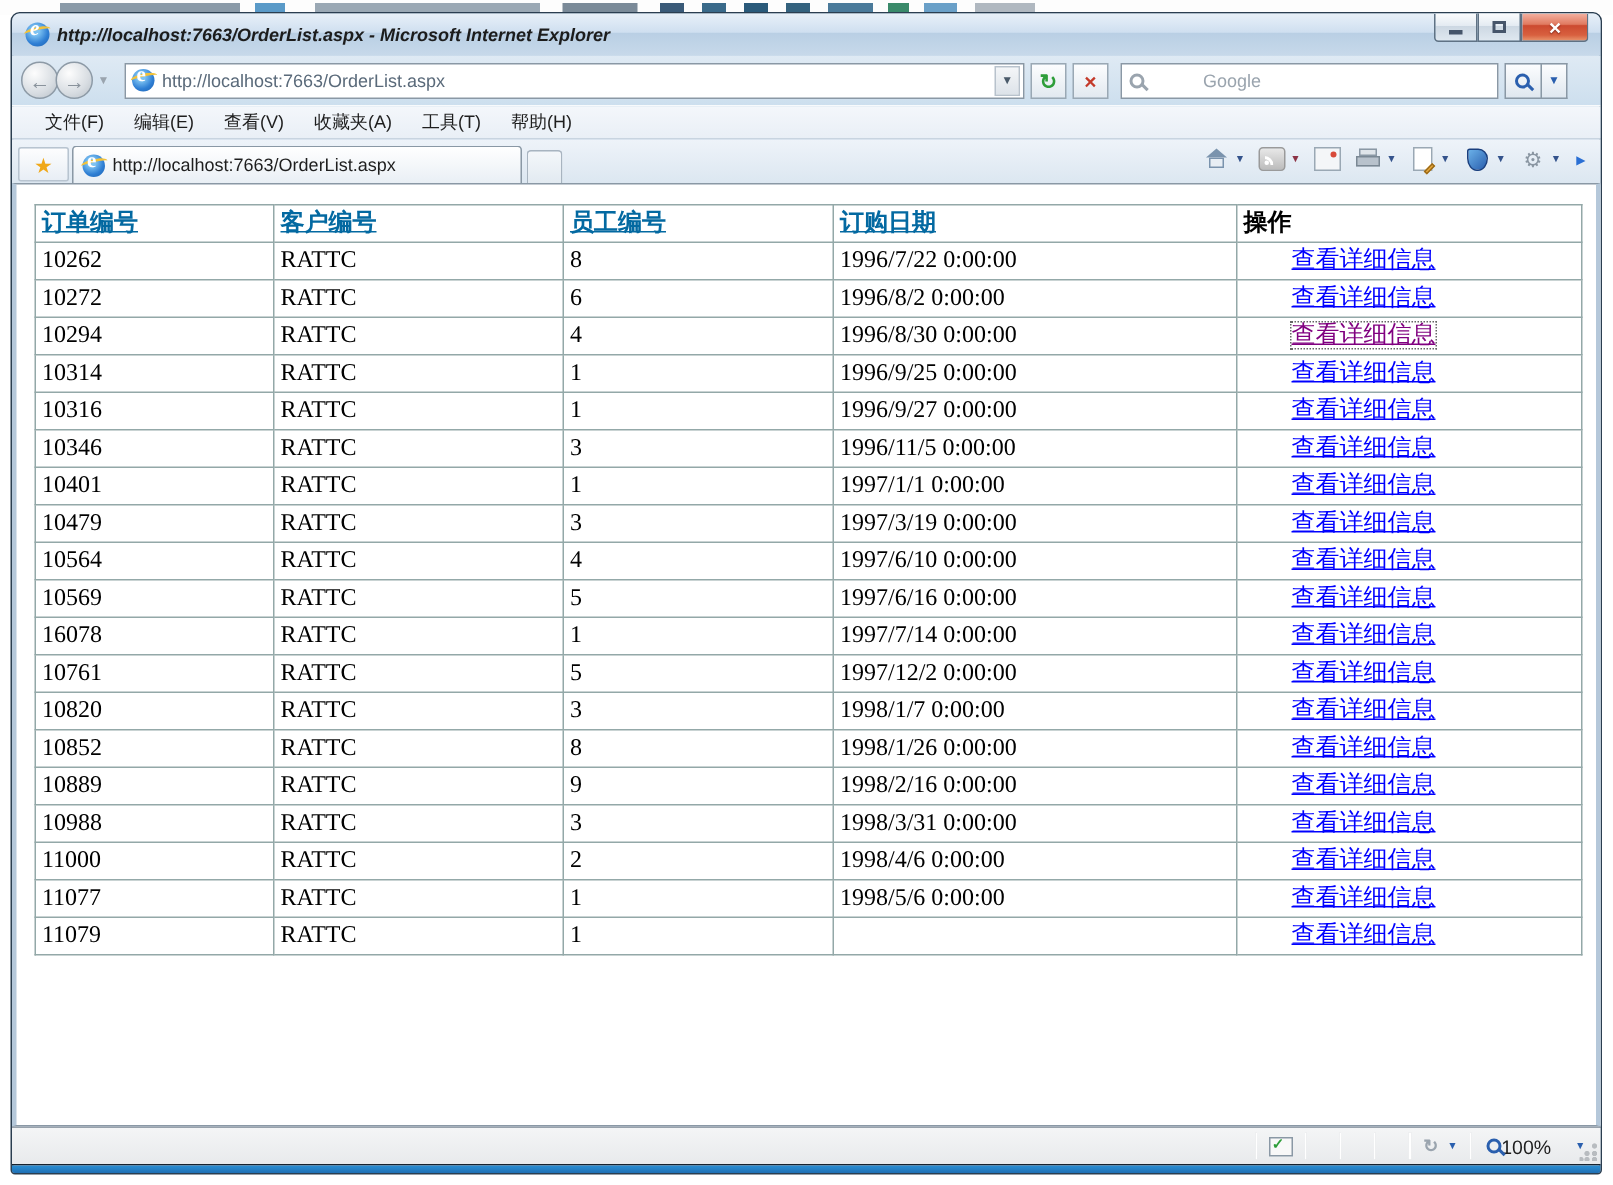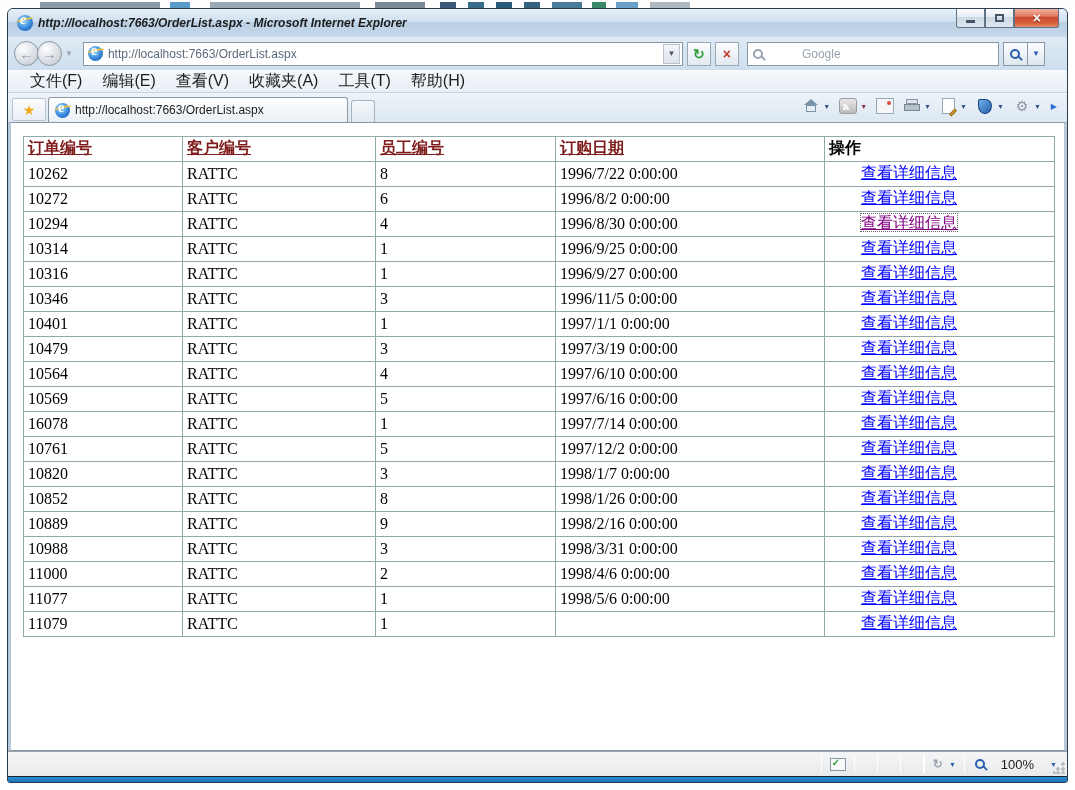--- a/index.html
+++ b/index.html
@@ -63,21 +63,21 @@
                background:linear-gradient(#fcfdfe,#dfe7ef); display:flex; align-items:center; justify-content:center; }
   .mag.blue { border-color:#2a5fae; }
   .mag.blue::after { background:#2a5fae; }
   .search-drop { width:17px; height:24px; border:1px solid #8a98a5; border-left:none;
                  background:linear-gradient(#fcfdfe,#dfe7ef); display:flex; align-items:center; justify-content:center;
                  font-size:8px; color:#2a5fae; }
 
   
   .menubar { height:23px; background:linear-gradient(#f4f7fb,#e9eff6); border-top:1px solid #f8fafc;
              border-bottom:1px solid #c8d4e0; display:flex; align-items:center; padding-left:12px; }
-  .menu-item { font-size:16px; color:#1e1e1e; padding:3px 10px; }
+  .menu-item { font-size:12px; color:#1e1e1e; padding:3px 10px; }
 
   
   .tabrow { height:29px; background:linear-gradient(#eef3f9,#dce7f1); display:flex; align-items:flex-end; position:relative; }
   .fav-btn { width:34px; height:23px; margin:0 2px 1px 4px; border:1px solid #b8c4d0; border-radius:2px;
              background:linear-gradient(#fdfdfe,#e8eef5); display:flex; align-items:center; justify-content:center;
              color:#f0a818; font-size:14px; }
   .tab { width:300px; height:25px; margin-bottom:0; border:1px solid #8a98a5; border-bottom:none;
          border-radius:3px 3px 0 0; background:linear-gradient(#ffffff,#e9eff5);
          display:flex; align-items:center; padding:0 6px; }
   .tab .ie-logo { width:15px; height:15px; margin-right:5px; }
@@ -111,40 +111,40 @@
   .ic-gear { font-size:14px; color:#8a96a2; line-height:16px; text-align:center; }
 
   
   .content { flex:1; background:#ffffff; border:1px solid #8a98a5; border-left:3px solid #b5c8da;
              border-right:3px solid #b5c8da; overflow:hidden; position:relative; }
   .orders-table { border-collapse:collapse; margin:13px 0 0 12px;
                   font-family:"Liberation Serif", serif; font-size:16px; color:#000; }
   .orders-table th, .orders-table td { border:1px solid #93a8a8; padding:1px 4px 2px 4px; text-align:left;
                                        height:25px; font-weight:normal; vertical-align:middle; }
   .orders-table th { font-weight:bold; }
-  .header-link { color:#7f1d1d; font-weight:bold; }
+  .header-link { color:#0369a1; font-weight:bold; }
   .plain-header { color:#000; font-weight:bold; }
   .detail-link { color:#0000ff; text-decoration:underline;margin-left:32px; }
   .detail-link.visited { color:#800080; outline:1px dotted #666; }
 
   
   .statusbar { height:25px; background:linear-gradient(#f4f5f6,#e8eaec); border-top:1px solid #98a2ac;
                display:flex; align-items:center; font-size:12px; color:#1e1e1e; position:relative; }
   .sb-div { width:1px; height:18px; background:#c8ccd0; border-right:1px solid #fff; }
   .sb-pane { display:flex; align-items:center; height:100%; padding:0 8px; }
   .sb-spacer { flex:1; }
   .ic-compat { width:16px; height:13px; background:#f8f8f8; border:1px solid #8a98a5; position:relative; }
   .ic-compat::after { content:"✓"; position:absolute; left:1px; top:-2px; font-size:10px; color:#2e9e3a; font-weight:bold; }
   .ic-zone { width:16px; height:13px; background:linear-gradient(#7ac0e8,#2a6fae); border:1px solid #1a4f8e;
              border-radius:2px; position:relative; margin-right:6px; }
   .ic-zone::after { content:""; position:absolute; left:2px; top:2px; width:6px; height:5px; border-radius:50%; background:#a8d8f0; }
   .ic-refresh-lock { color:#9aa4ae; font-size:12px; font-weight:bold; }
   .sb-drop { font-size:7px; color:#2a5fae; margin-left:6px; }
   .zoom-pane { display:flex; align-items:center; padding:0 10px; }
-  .zoom-label { margin:0 10px 0 16px; font-size:13px; }
+  .zoom-label { margin:0 10px 0 0; font-size:13px; }
   .grip { position:absolute; right:2px; bottom:2px; width:12px; height:12px;
           background:
             radial-gradient(circle at 10px 2px, #b8bcc0 1.5px, transparent 2px),
             radial-gradient(circle at 10px 7px, #b8bcc0 1.5px, transparent 2px),
             radial-gradient(circle at 5px 7px, #b8bcc0 1.5px, transparent 2px),
             radial-gradient(circle at 10px 11px, #b8bcc0 1.5px, transparent 2px),
             radial-gradient(circle at 5px 11px, #b8bcc0 1.5px, transparent 2px),
             radial-gradient(circle at 1px 11px, #b8bcc0 1.5px, transparent 2px); }
 
   

